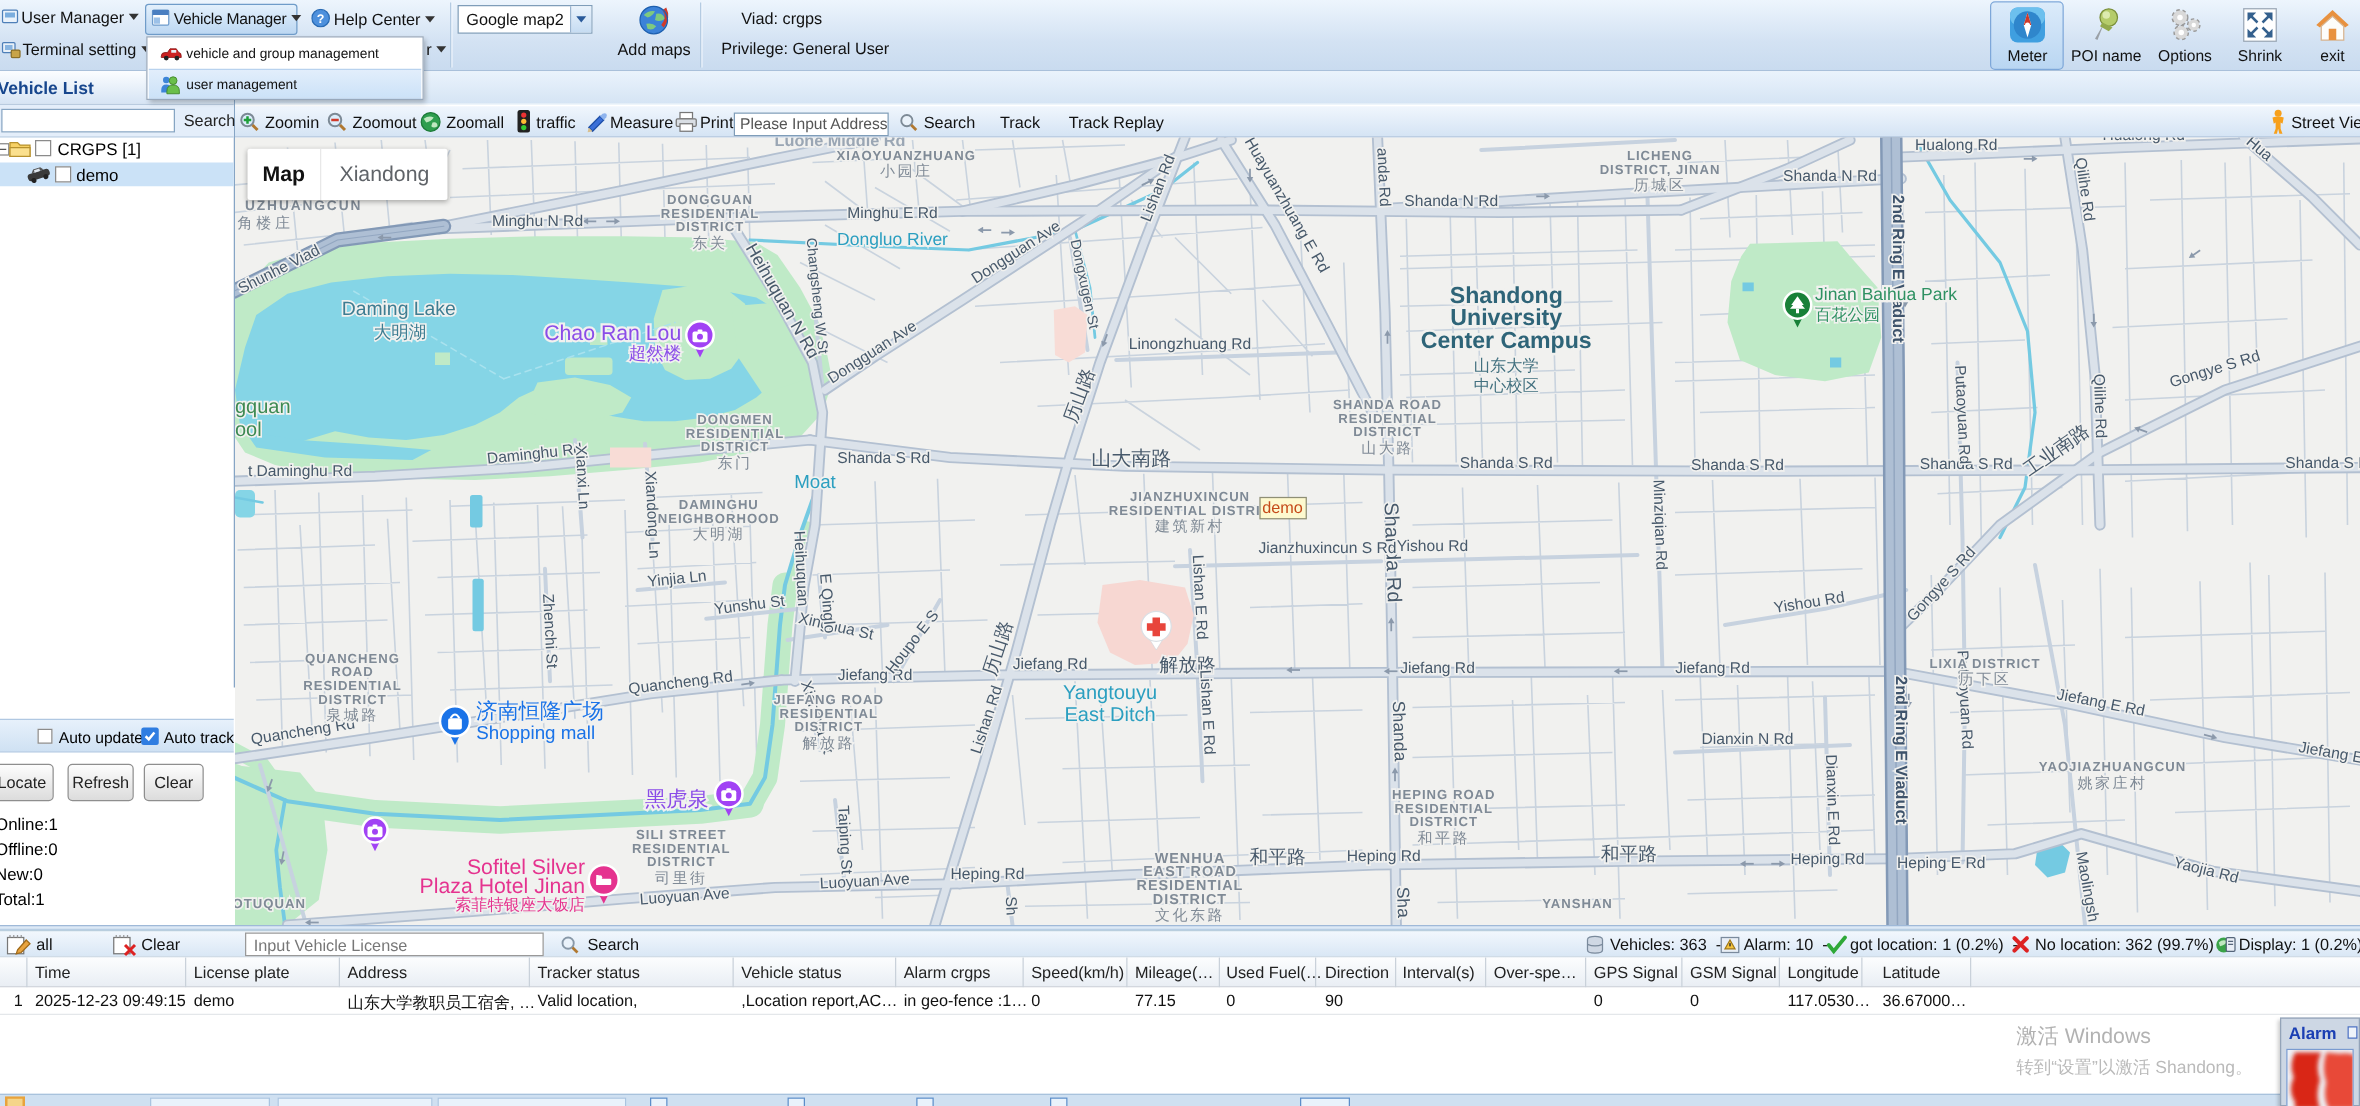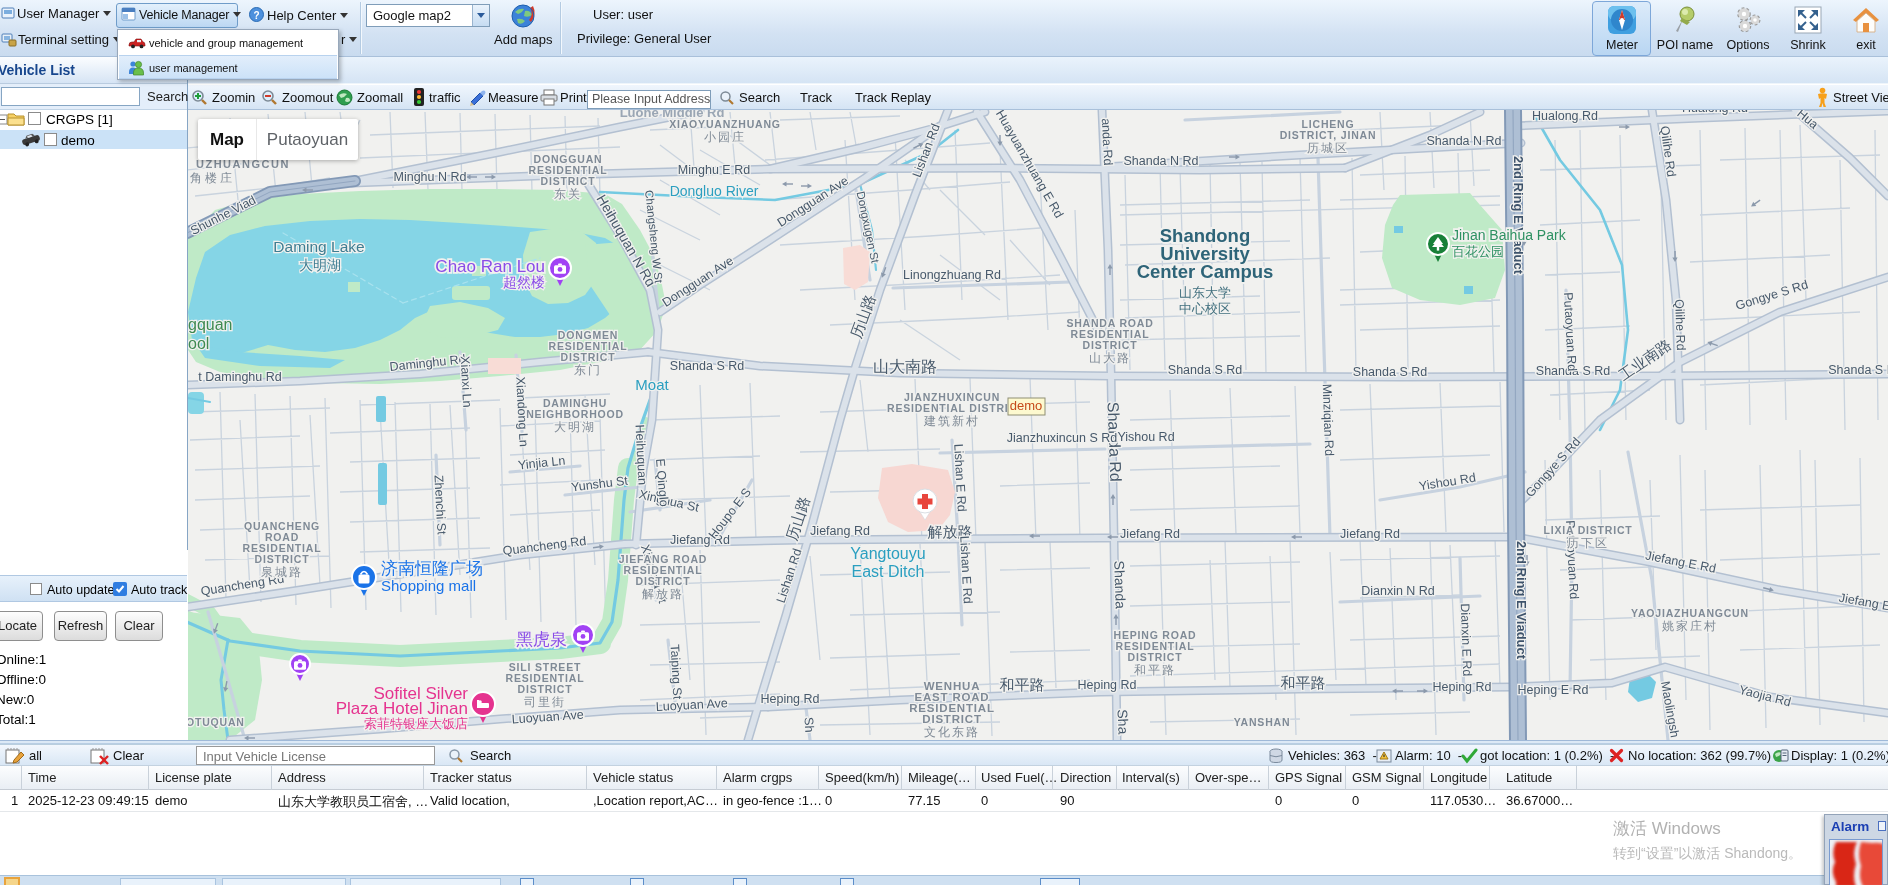--- a/index.html
+++ b/index.html
@@ -1,20 +1,20 @@
 <!DOCTYPE html>
 <html><head><meta charset="utf-8"><style>
 *{margin:0;padding:0;box-sizing:border-box}
 html,body{width:1888px;height:885px;overflow:hidden;background:#fff;font-family:"Liberation Sans",sans-serif;position:relative}
 .abs{position:absolute}
 .top{position:absolute;left:0;top:0;width:1888px;height:57px;background:linear-gradient(#edf5fd,#d3e2f3 60%,#c9dbef);border-bottom:1px solid #a9c0da}
 .mi{position:absolute;font-size:13px;color:#111;white-space:nowrap}
 .caret{display:inline-block;width:0;height:0;border-left:4px solid transparent;border-right:4px solid transparent;border-top:5px solid #333;vertical-align:2px;margin-left:4px}
 .vmbtn{position:absolute;left:116px;top:3px;width:122px;height:25px;background:linear-gradient(#e3f0fc,#bcd7f2);border:1px solid #6f9cc9;border-radius:3px}
-.gsel{position:absolute;left:366px;top:4px;width:124px;height:23px;background:#fff;border:1px solid #7f9db9;font-size:13px;color:#111}
+.gsel{position:absolute;left:366px;top:4px;width:108px;height:23px;background:#fff;border:1px solid #7f9db9;font-size:13px;color:#111}
 .gsel .gbtn{position:absolute;right:0;top:0;width:17px;height:21px;background:linear-gradient(#eaf3fc,#c6dcf2);border-left:1px solid #9ab4cf}
 .vsep{position:absolute;top:2px;width:1px;height:52px;background:#b4cbe2;box-shadow:1px 0 0 #f3f8fd}
 .rbtn{position:absolute;top:2px;height:54px;text-align:center;font-size:12.5px;color:#111}
 .rbtn .ric{margin:3px auto 1px;display:block}
 .meterbox{position:absolute;left:1592px;top:1px;width:59px;height:55px;background:linear-gradient(#dcebfa,#b9d6f2);border:1px solid #7da7d9;border-radius:4px}
 .ddown{position:absolute;left:117px;top:29px;width:222px;height:51px;background:#fff;border:1px solid #98a8bb;box-shadow:2px 2px 4px rgba(0,0,0,.25);z-index:50}
 .dditem{position:absolute;left:1px;width:218px;height:24px;font-size:11px;color:#111;line-height:24px}
 .ddsel{background:linear-gradient(#e2eefb,#cce2f8);border-top:1px solid #b8d2ee;border-bottom:1px solid #b8d2ee}
 .lp{position:absolute;left:0;top:57px;width:188px;height:493px;background:#fff;border-right:1px solid #86a5c5}
 .lph{position:absolute;left:0;top:0;width:187px;height:27px;background:linear-gradient(#fbfdff,#d6e4f4);border-bottom:1px solid #b9cbdf;font-weight:bold;font-size:14px;color:#17468d;line-height:27px}
@@ -70,21 +70,21 @@
       <span class="gbtn"><span class="caret" style="margin:8px 0 0 4px;border-top-color:#2a5a9a"></span></span>
     </div>
  <svg class="abs" style="left:509px;top:2px" width="30" height="30" viewBox="0 0 30 30">
       <circle cx="14" cy="14" r="11" fill="#3b82d8"></circle>
       <path d="M6 10 Q10 6 15 7 Q13 11 9 12 Z M16 9 Q21 8 23 13 Q19 16 15 14 Z M8 17 Q13 16 16 19 Q13 23 9 21 Z" fill="#7fc97f"></path>
       <path d="M24 4 Q28 12 22 20 L20 18 Q25 12 21 6 Z" fill="#d03a2a"></path>
       <circle cx="14" cy="14" r="11" fill="none" stroke="#1d5fae"></circle>
     </svg>
  <div class="mi" style="left:494px;top:32px;font-size:13px">Add maps</div>
  <div class="vsep" style="left:560px"></div>
- <div class="mi" style="left:593px;top:7px;font-size:13px">User: user</div>
+ <div class="mi" style="left:593px;top:7px;font-size:13px">Viad: crgps</div>
  <div class="mi" style="left:577px;top:31px;font-size:13px">Privilege: General User</div>
  <svg class="abs" style="left:1px;top:31px" width="16" height="16" viewBox="0 0 16 16">
       <rect x="1" y="3" width="10" height="8" rx="1" fill="#e8f0f8" stroke="#4e7fb8"></rect>
       <rect x="3" y="5" width="6" height="4" fill="#88b4e0"></rect>
       <rect x="8" y="9" width="7" height="6" rx="1" fill="#c8a448" stroke="#8a6f28"></rect>
     </svg>
  <div class="mi" style="left:18px;top:32px">Terminal setting<span class="caret"></span></div>
  <div class="mi" style="left:341px;top:32px">r<span class="caret"></span></div>
 
  <div class="meterbox"></div>
@@ -664,21 +664,21 @@
 <text x="468" y="714" font-size="17" fill="#e5338f" text-anchor="end" font-weight="normal" stroke="#f1f1ef" stroke-width="3.5">Plaza Hotel Jinan</text>
 <text x="468" y="728" font-size="13" fill="#e5338f" text-anchor="end" font-weight="normal" stroke="#f1f1ef" stroke-width="2.6">索菲特银座大饭店</text>
 <path d="M920 512 L930 512 L925 520 Z" fill="#fff" stroke="#d0d5da" stroke-width="0.5"></path>
 <circle cx="925" cy="501" r="12" fill="#fff" stroke="#dadfe4" stroke-width="1"></circle>
 <path d="M922 494 h6 v4.5 h4.5 v6 h-4.5 v4.5 h-6 v-4.5 h-4.5 v-6 h4.5 Z" fill="#e8453c"></path>
 <rect x="1008" y="398" width="37" height="17" fill="#fdf9cf" stroke="#8f8f75"></rect>
 <text x="1026" y="410" font-size="13" fill="#c54a1a" text-anchor="middle" font-weight="normal" stroke="#f1f1ef" stroke-width="0">demo</text>
 </svg>
 <div class="mapsat">
  <span style="position:absolute;left:0;top:0;width:59px;height:41px;border-right:1px solid #e8e8e8;text-align:center;line-height:41px;font-size:17px;font-weight:bold;color:#111">Map</span>
- <span style="position:absolute;left:60px;top:0;width:99px;height:41px;text-align:center;line-height:41px;font-size:17px;color:#5f6368">Putaoyuan</span>
+ <span style="position:absolute;left:60px;top:0;width:99px;height:41px;text-align:center;line-height:41px;font-size:17px;color:#5f6368">Xiandong</span>
 </div>
 
 <div class="ddown">
  <div class="dditem" style="top:1px">
   <svg style="position:absolute;left:9px;top:6px" width="18" height="12" viewBox="0 0 18 12">
         <path d="M1 8 Q1 5 4 5 L6 5 L8 2 L13 2 L15 5 Q17 5 17 8 L17 9 L1 9 Z" fill="#c22" stroke="#801010" stroke-width="0.6"></path>
         <rect x="9" y="3" width="4" height="2.2" fill="#e8eef5"></rect>
         <circle cx="5" cy="9.4" r="1.9" fill="#222"></circle>
         <circle cx="13.5" cy="9.4" r="1.9" fill="#222"></circle>
       </svg>

